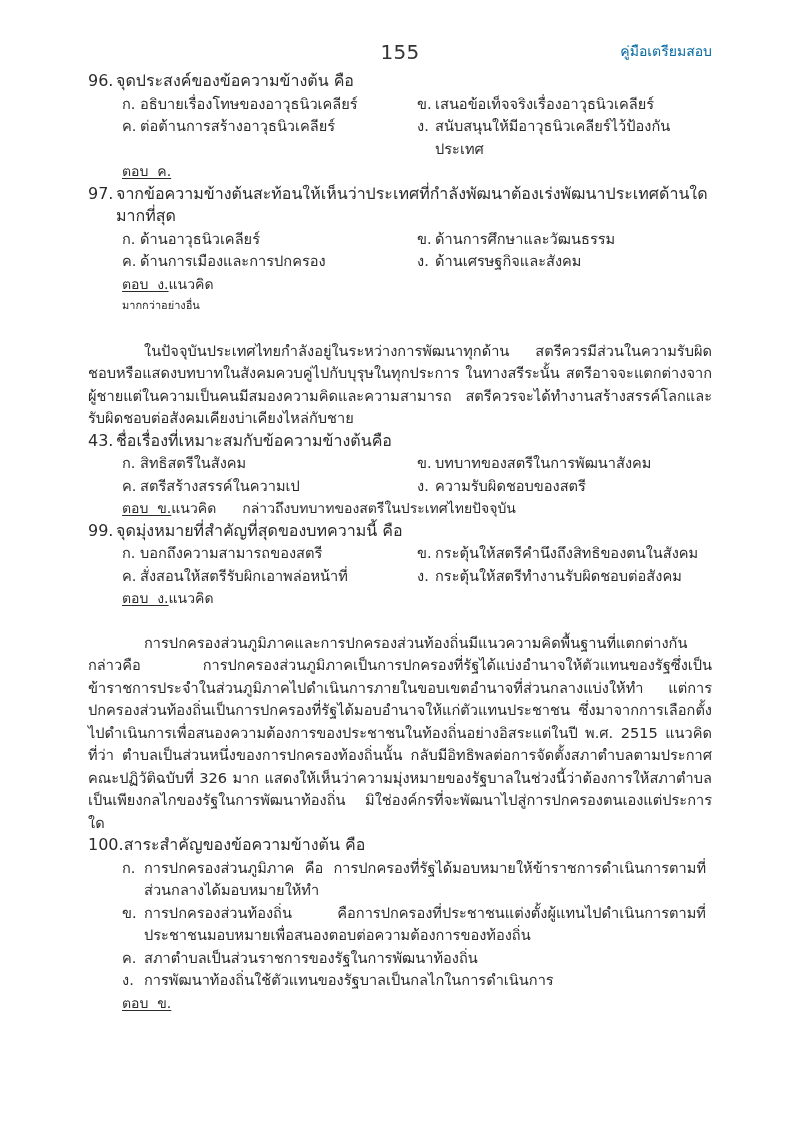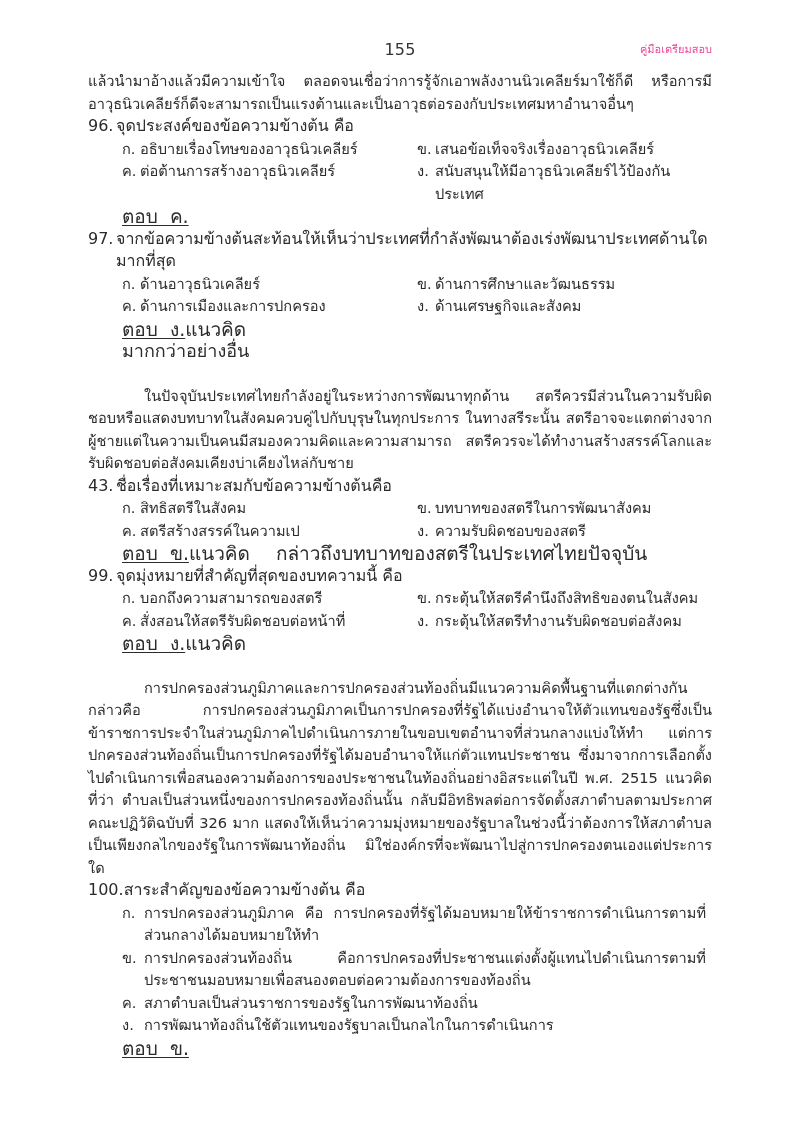--- a/index.html
+++ b/index.html
@@ -28,30 +28,30 @@
   .header-row {
     position: relative;
     height: 30px;
     margin: 40px 0 0 0;
   }
   .page-number {
     position: absolute;
     left: 0; right: 0;
     top: 0;
     text-align: center;
-    font-size: 16px;
+    font-size: 20px;
     letter-spacing: 0.2px;
     color: #333;
   }
   .header-title {
     position: absolute;
     right: 88px;
     top: 0;
-    font-size: 11px;
-    color: #ec4899;
+    font-size: 14px;
+    color: #0369a1;
   }
 
   
   .body-block {
     margin: 0 88px 0 88px;
   }
 
   .para {
     font-size: 14.6px;
     line-height: 22.5px;
@@ -115,21 +115,21 @@
   }
   .choice-stack .choice-text {
     text-align: justify;
     text-align-last: left;
     padding-right: 2px;
   }
 
   
   .answer-line {
     margin-left: 34px;
-    font-size: 19px;
+    font-size: 14px;
     line-height: 22.5px;
     display: flex;
     align-items: baseline;
     flex-wrap: wrap;
   }
   .answer-key {
     text-decoration: underline;
     text-underline-offset: 2px;
     white-space: pre;
     flex: 0 0 auto;
@@ -143,37 +143,36 @@
     flex-wrap: wrap;
     width: 100%;
   }
   .answer-concept-body {
     margin-left: 26px;
     flex: 1 1 auto;
     min-width: 0;
   }
   .answer-overflow {
     margin-left: 34px;
-    font-size: 18px;
+    font-size: 11px;
     line-height: 22.5px;
   }
 </style>
 </head>
 <body>
 
 <div class="page">
 
   <div class="header-row">
     <div class="page-number">155</div>
     <div class="header-title">คู่มือเตรียมสอบ</div>
   </div>
 
   <div class="body-block">
 
-    <p class="para">แล้วนำมาอ้างแล้วมีความเข้าใจ  ตลอดจนเชื่อว่าการรู้จักเอาพลังงานนิวเคลียร์มาใช้ก็ดี  หรือการมีอาวุธนิวเคลียร์ก็ดีจะสามารถเป็นแรงต้านและเป็นอาวุธต่อรองกับประเทศมหาอำนาจอื่นๆ</p>
 
     <div class="question">
       <div class="q-stem">
         <span class="q-num">96.</span>
         <span class="q-stem-text">จุดประสงค์ของข้อความข้างต้น  คือ</span>
       </div>
       <div class="choice-grid">
         <div class="choice">
           <span class="choice-letter">ก.</span>
           <span class="choice-text">อธิบายเรื่องโทษของอาวุธนิวเคลียร์</span>
@@ -271,21 +270,21 @@
         <div class="choice">
           <span class="choice-letter">ก.</span>
           <span class="choice-text">บอกถึงความสามารถของสตรี</span>
         </div>
         <div class="choice">
           <span class="choice-letter">ข.</span>
           <span class="choice-text">กระตุ้นให้สตรีคำนึงถึงสิทธิของตนในสังคม</span>
         </div>
         <div class="choice">
           <span class="choice-letter">ค.</span>
-          <span class="choice-text">สั่งสอนให้สตรีรับผิดชอบต่อหน้าที่</span>
+          <span class="choice-text">สั่งสอนให้สตรีรับผิกเอาพล่อหน้าที่</span>
         </div>
         <div class="choice">
           <span class="choice-letter">ง.</span>
           <span class="choice-text">กระตุ้นให้สตรีทำงานรับผิดชอบต่อสังคม</span>
         </div>
       </div>
       <div class="answer-line">
         <span class="answer-inline">
           <span class="answer-key">ตอบ  ง.</span>
           <span class="answer-concept-label">แนวคิด</span>

